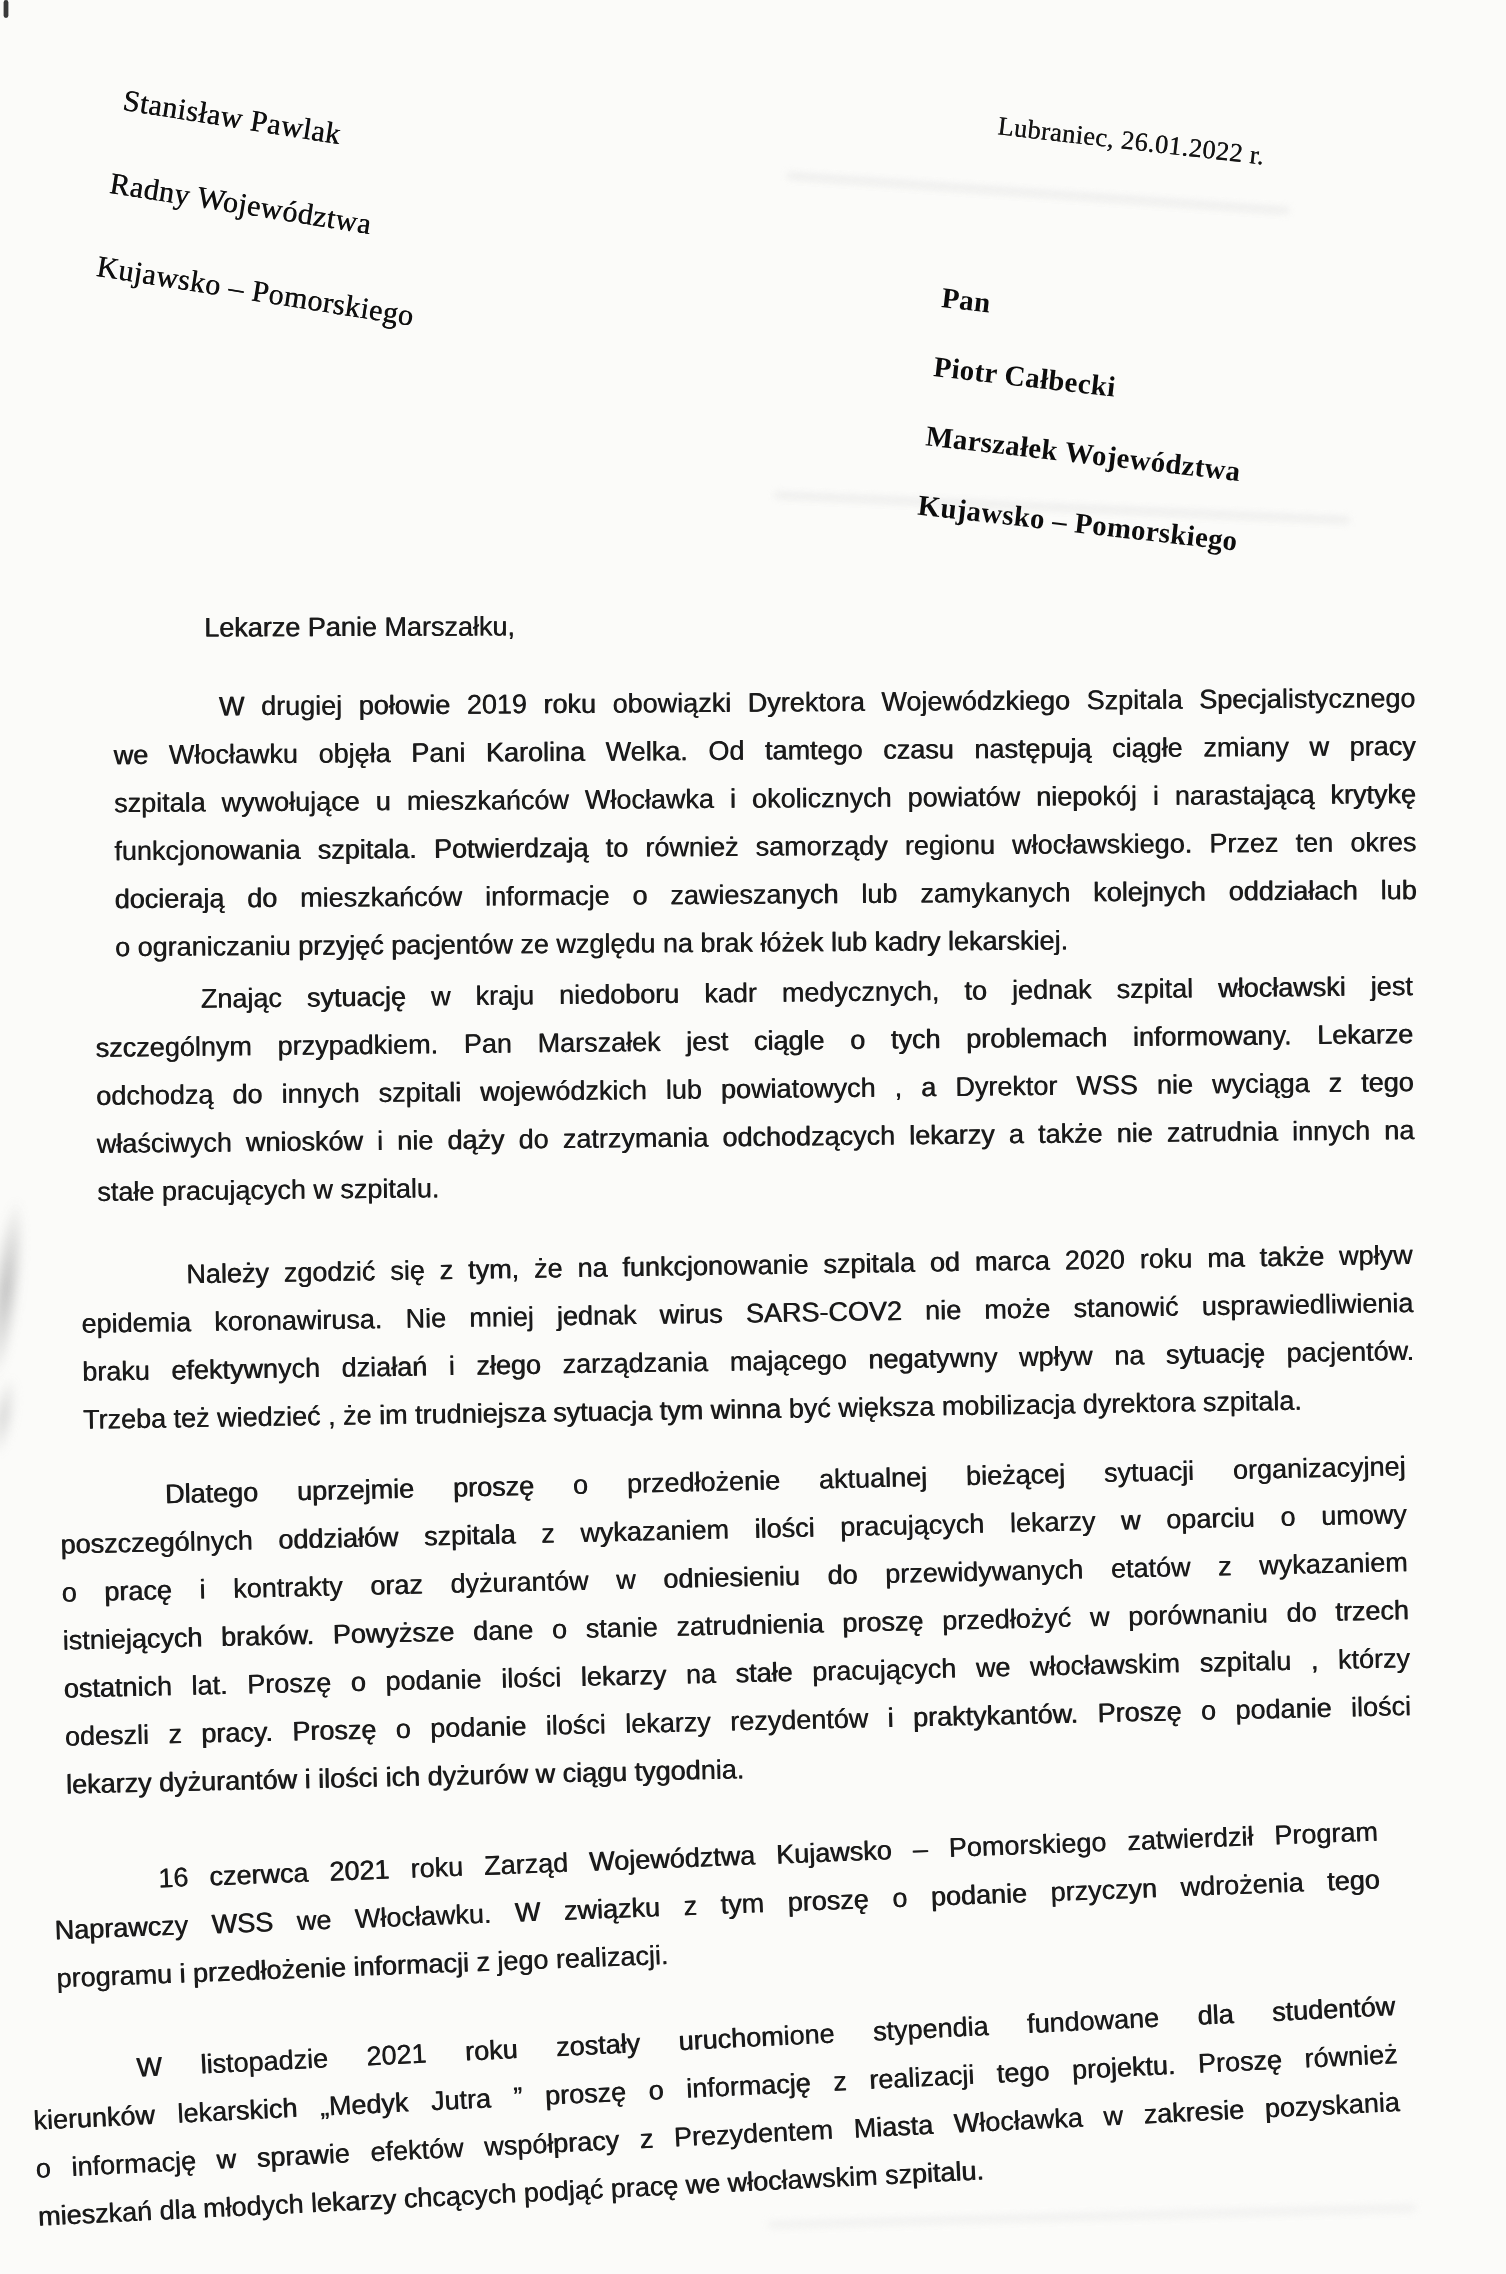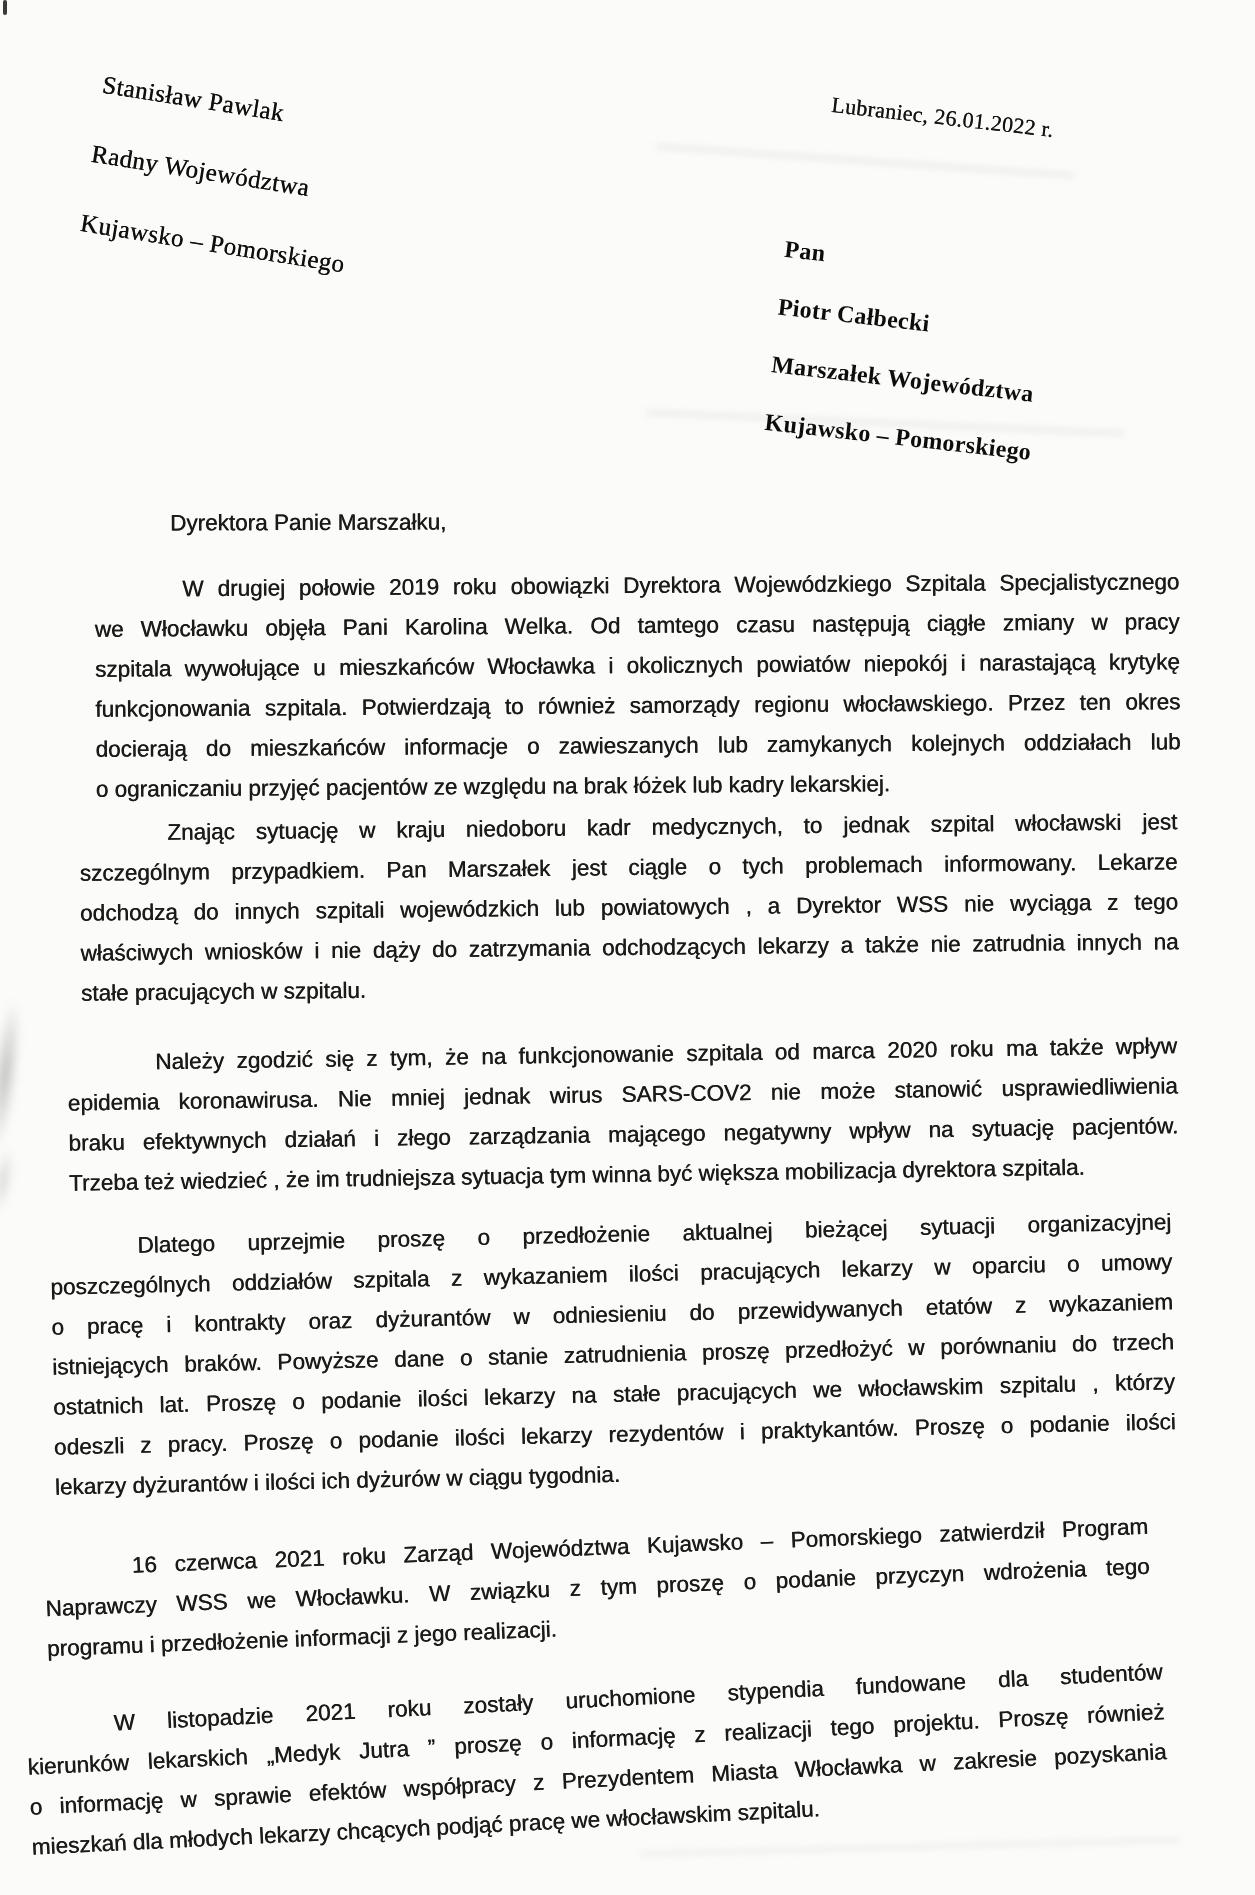--- a/index.html
+++ b/index.html
@@ -91,21 +91,21 @@
 
   <div class="dateline serif">Lubraniec, 26.01.2022 r.</div>
 
   <div class="recipient serif">
     <div class="hline">Pan</div>
     <div class="hline">Piotr Całbecki</div>
     <div class="hline">Marszałek Województwa</div>
     <div class="hline">Kujawsko – Pomorskiego</div>
   </div>
 
-  <div class="salutation body-text">Dyrektora Panie Marszałku,</div>
+  <div class="salutation body-text">Lekarze Panie Marszałku,</div>
 
   <div class="para body-text" id="p1">
     <div class="ln first">W drugiej połowie 2019 roku obowiązki Dyrektora Wojewódzkiego Szpitala Specjalistycznego</div>
     <div class="ln">we Włocławku objęła Pani Karolina Welka. Od tamtego czasu następują ciągłe zmiany w pracy</div>
     <div class="ln">szpitala wywołujące u mieszkańców Włocławka i okolicznych powiatów niepokój i narastającą krytykę</div>
     <div class="ln">funkcjonowania szpitala. Potwierdzają to również samorządy regionu włocławskiego. Przez ten okres</div>
     <div class="ln">docierają do mieszkańców informacje o zawieszanych lub zamykanych kolejnych oddziałach lub</div>
     <div class="ln last">o ograniczaniu przyjęć pacjentów ze względu na brak łóżek lub kadry lekarskiej.</div>
   </div>
 

